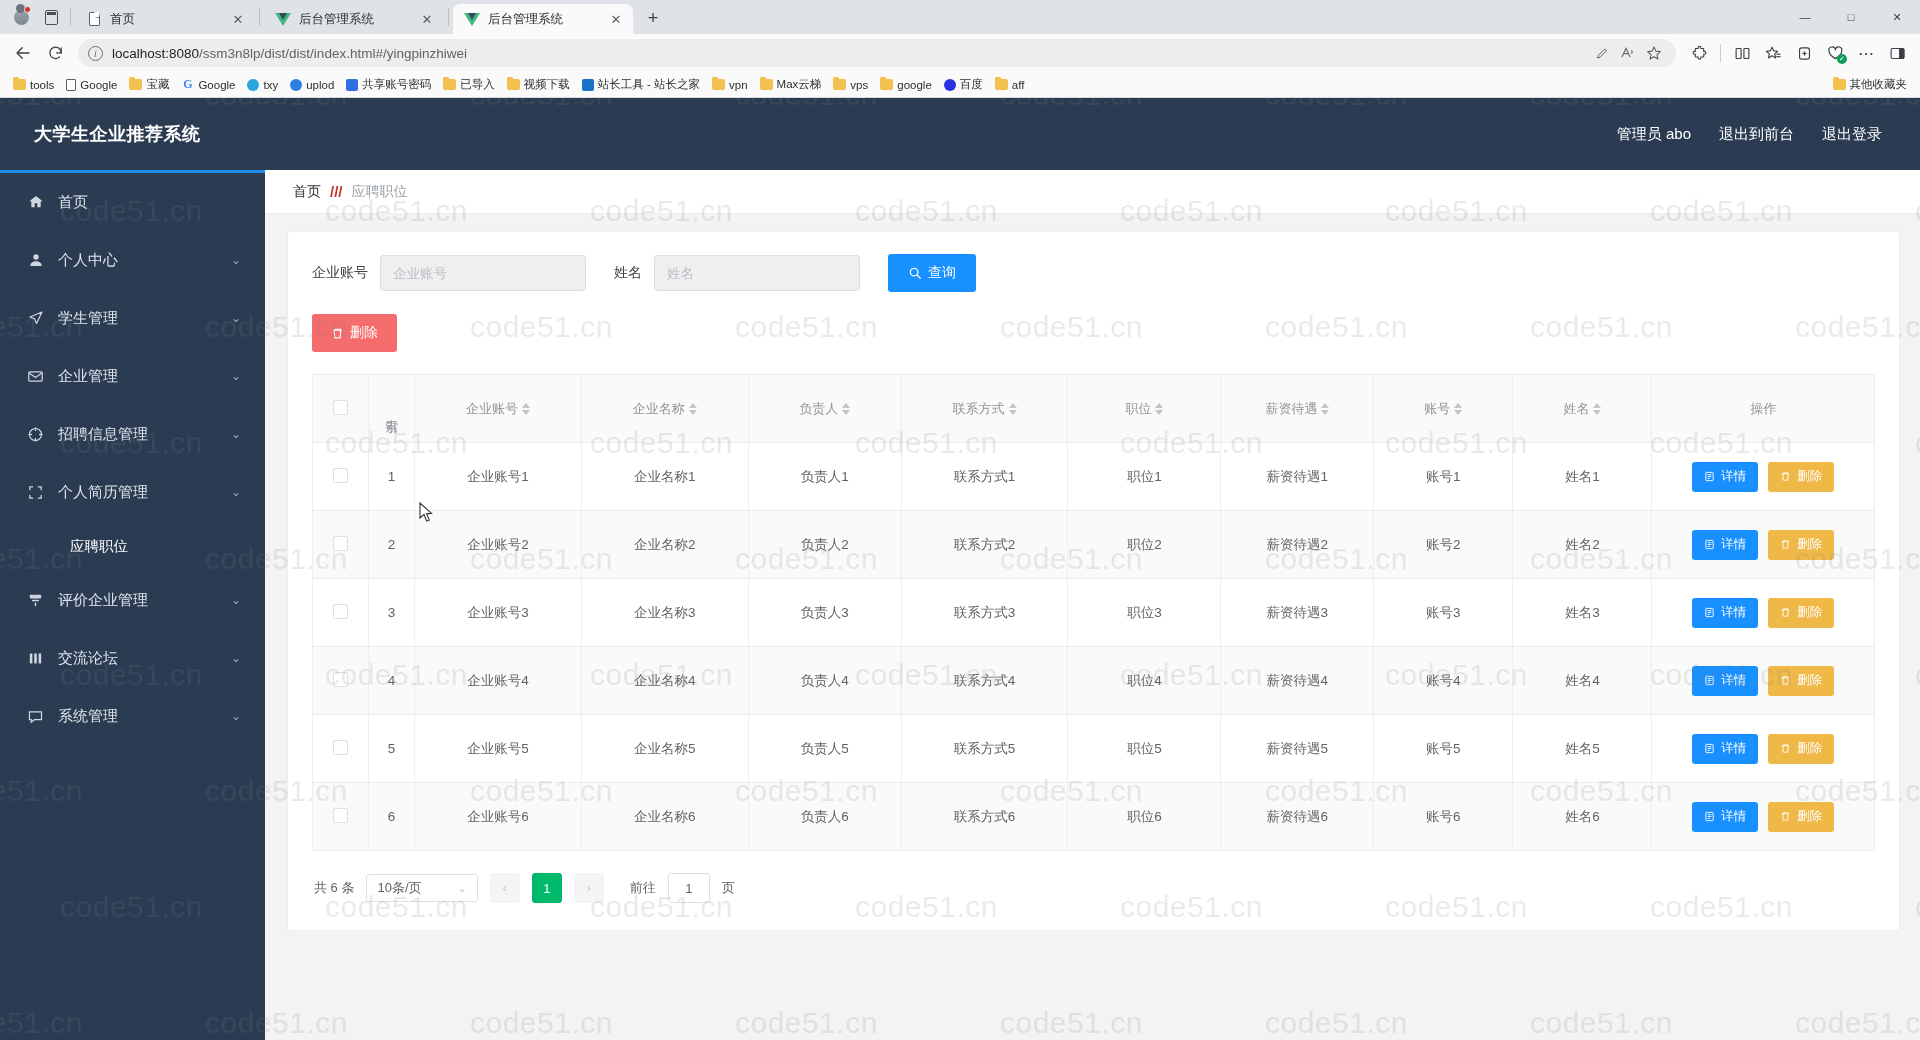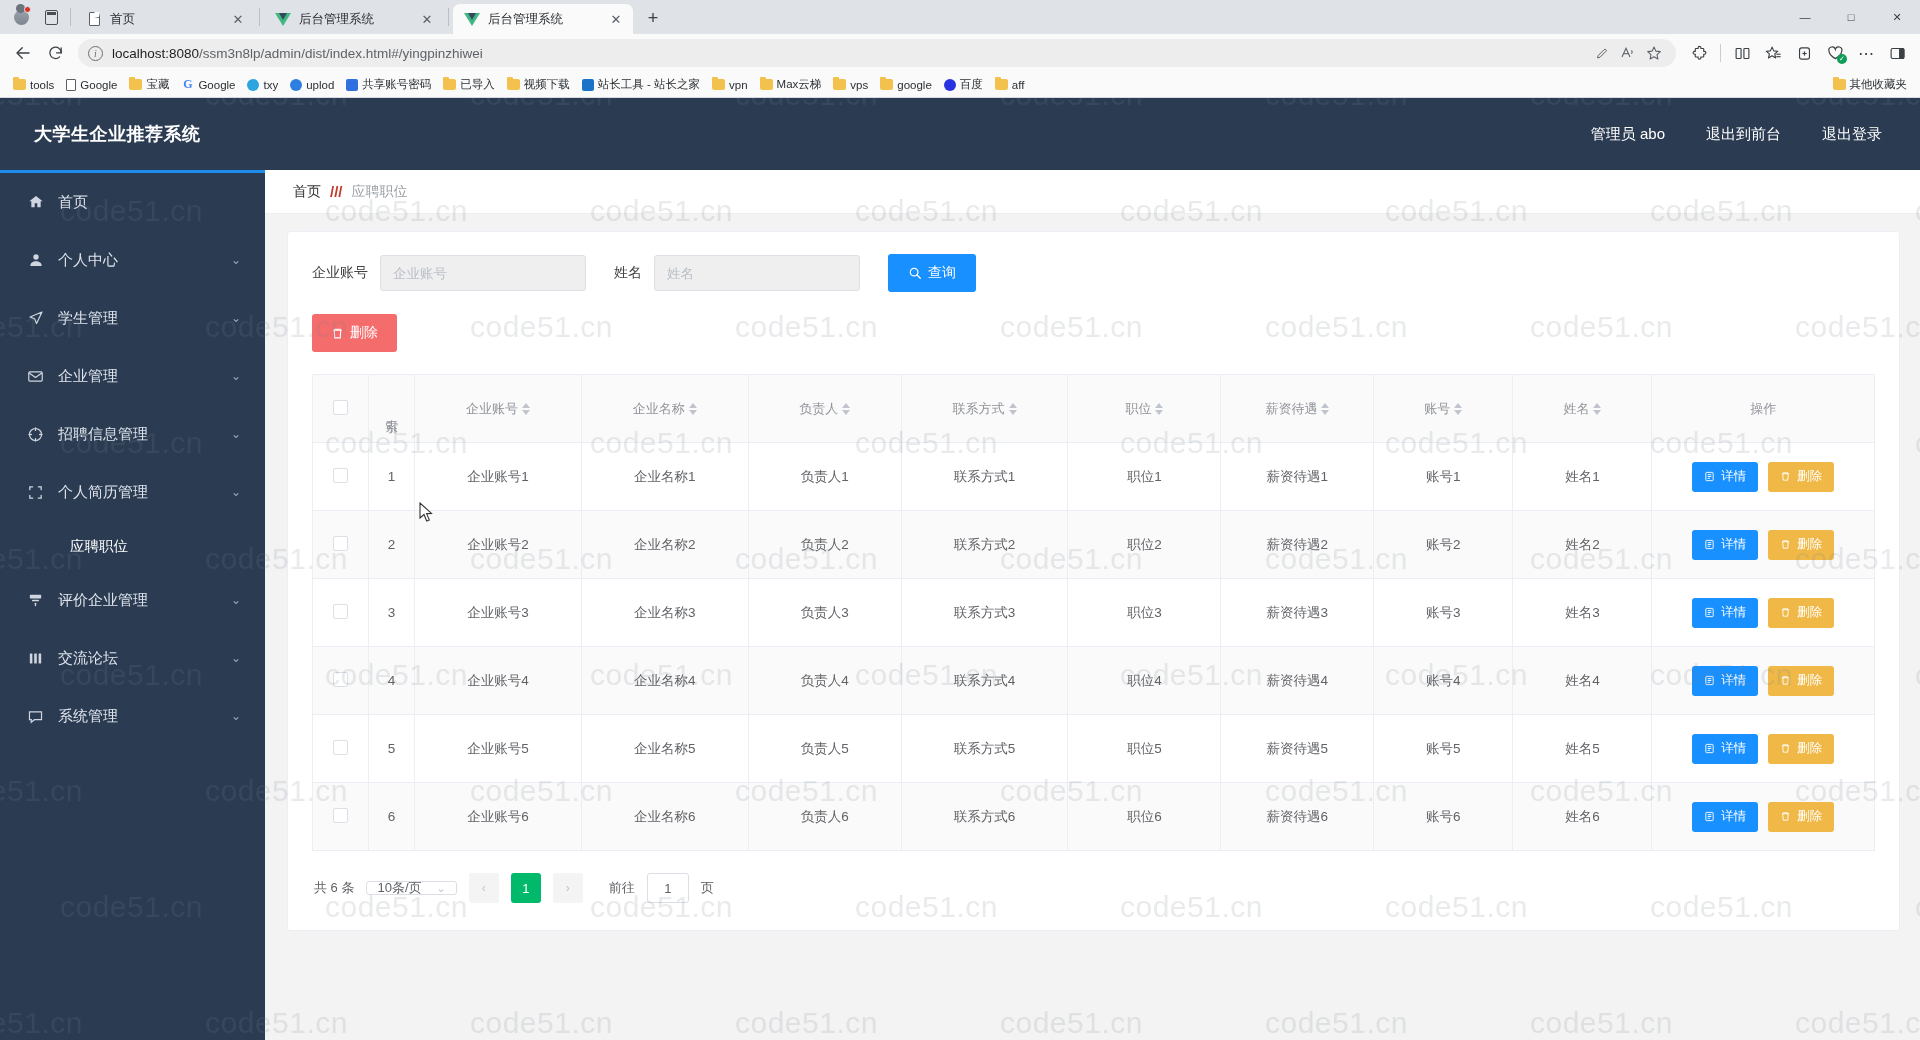--- a/index.html
+++ b/index.html
@@ -121,21 +121,21 @@
 
   
   .app { flex: 1; display: flex; flex-direction: column; overflow: hidden; position: relative; background:#f2f2f2;}
 
   .app-header {
     height: 72px; background: #2b3b52; display: flex; align-items: center;
     padding: 0 38px 0 34px; flex: 0 0 72px; position: relative; z-index: 5;
   }
   .app-title { color:#fff; font-size: 18px; font-weight: bold; letter-spacing: .5px; }
   .app-header-right { margin-left:auto; display:flex; gap: 28px; }
-  .app-header-right a { color:#fff; font-size: 15px; text-decoration:none;margin-left:13px; }
+  .app-header-right a { color:#fff; font-size: 15px; text-decoration:none; }
 
   .app-body { flex: 1; display: flex; overflow: hidden; position: relative; }
 
   .sidebar {
     width: 265px; flex: 0 0 265px; background: #2b3b52; overflow: hidden;
     border-top: 3px solid #1f8ceb; position: relative; z-index: 4;
   }
   .menu-item {
     height: 58px; display: flex; align-items: center; padding: 0 24px 0 26px;
     color: #dfe4ec; font-size: 15px; gap: 13px; position: relative;
@@ -198,22 +198,22 @@
   .caret i.up { border-bottom:5px solid #c0c4cc; }
   .caret i.dn { border-top:5px solid #c0c4cc; }
   .cb {
     width:15px;height:15px;border:1px solid #dcdfe6;border-radius:2px;background:#fff;display:inline-block;
   }
   .idx-th { writing-mode: vertical-rl; text-orientation: upright; letter-spacing: 2px; display:inline-block; line-height:1.05;}
   .ops { display:flex; gap:10px; justify-content:center; }
 
   .pager { display:flex; align-items:center; gap:12px; padding: 22px 2px 26px 2px; font-size:13px; color:#606266; }
   .pg-sel {
-    height:14px; border:1px solid #dcdfe6; border-radius:3px; display:flex; align-items:center;
-    padding:0 10px; gap:15px; font-size:13px; color:#606266; background:#fff;
+    height:28px; border:1px solid #dcdfe6; border-radius:3px; display:flex; align-items:center;
+    padding:0 10px; gap:36px; font-size:13px; color:#606266; background:#fff;
   }
   .pg-sel .chev { color:#c0c4cc; font-size:11px; }
   .pg-btn {
     min-width:30px;height:30px;border-radius:3px;background:#f4f4f5;color:#c0c4cc;
     display:flex;align-items:center;justify-content:center;font-size:12px;
   }
   .pg-num { min-width:30px;height:30px;border-radius:3px;background:#00b96b;color:#fff;
     display:flex;align-items:center;justify-content:center;font-size:13px;}
   .pg-jump-in { width:42px;height:30px;border:1px solid #dcdfe6;border-radius:3px;text-align:center;
     font-size:13px;color:#606266;outline:none;font-family:"Liberation Sans",sans-serif;}
@@ -290,21 +290,21 @@
     </div>
     <div class="nav-ico-btn">
       <svg width="17" height="17" viewBox="0 0 24 24" fill="none" stroke="#3b4045" stroke-width="1.8" stroke-linecap="round">
           <path d="M20 11a8 8 0 1 0-2.3 5.7"></path>
           <polyline points="20,4 20,11 13.5,11"></polyline>
         </svg>
     </div>
 
     <div class="omnibox">
       <span class="info-ico">i</span>
-      <span class="url-text"><span>localhost:8080</span><span class="dim">/ssm3n8lp/admin/dist/index.html#/yingpinzhiwei</span></span>
+      <span class="url-text"><span>localhost:8080</span><span class="dim">/ssm3n8lp/dist/dist/index.html#/yingpinzhiwei</span></span>
       <span class="omni-right">
         <span class="omni-ico">
           <svg width="15" height="15" viewBox="0 0 24 24" fill="none" stroke="#5b6066" stroke-width="1.6">
               <path d="M5 19l3-1 9.5-9.5a2 2 0 0 0-2.8-2.8L5.2 15.2 4 19z"></path>
             </svg>
         </span>
         <span class="omni-ico">
           <svg width="16" height="16" viewBox="0 0 24 24" fill="none" stroke="#5b6066" stroke-width="1.6">
               <path d="M3 18L9 5l6 13"></path>
               <path d="M5.5 13h7"></path>

